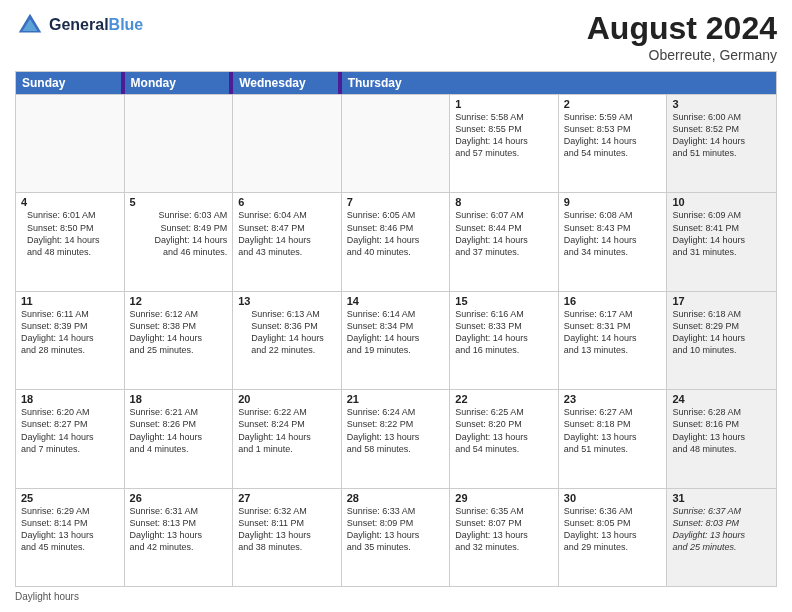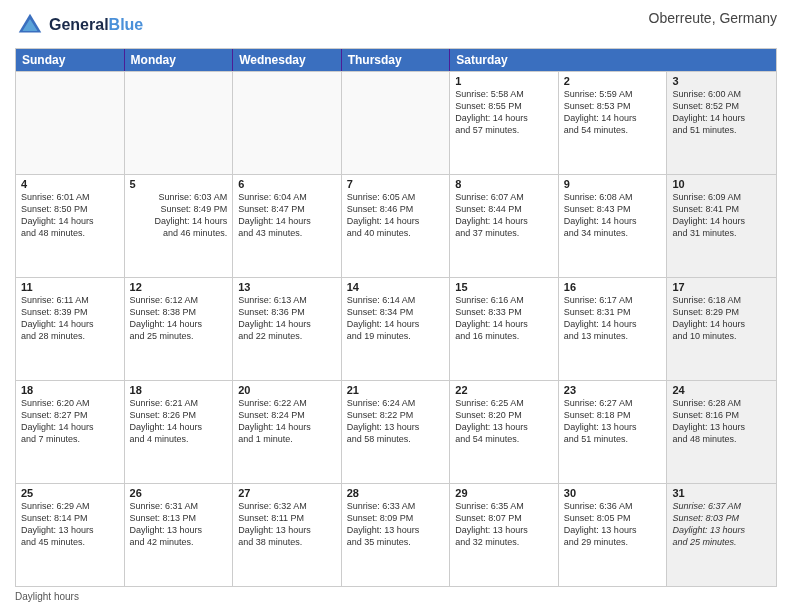--- a/index.html
+++ b/index.html
@@ -53,21 +53,21 @@
     .cal-header {
       display: grid;
       grid-template-columns: repeat(7, 1fr);
       background: #3a6fbf;
     }
     .cal-header-cell {
       color: #fff;
       font-size: 12px;
       font-weight: bold;
       padding: 4px 6px;
-      border-right: 1px solid #4c1d95;
+      border-right: 4px solid #4c1d95;
       text-align: left;
     }
     .cal-header-cell:last-child { border-right: none; }
     .cal-body {
       flex: 1;
       display: flex;
       flex-direction: column;
     }
     .cal-row {
       display: grid;
@@ -112,31 +112,31 @@
     <div class="logo">
       <svg class="logo-icon" viewBox="0 0 40 40">
         <polygon points="20,5 35,30 5,30" fill="#3a6fbf"></polygon>
         <polygon points="20,12 30,28 10,28" fill="#5ba3d9"></polygon>
       </svg>
       <div>
         <div style="font-size:16px;font-weight:bold;color:#1a2a4a;">General<span style="color:#4a90d9;">Blue</span></div>
       </div>
     </div>
     <div class="title-block">
+      <div class="month-year">August 2024</div>
       <div class="location">Oberreute, Germany</div>
     </div>
   </div>
 
   <div class="calendar">
     <div class="cal-header">
       <div class="cal-header-cell">Sunday</div>
       <div class="cal-header-cell">Monday</div>
       <div class="cal-header-cell">Wednesday</div>
       <div class="cal-header-cell">Thursday</div>
-      <div class="cal-header-cell">Saturday</div>
     </div>
     <div class="cal-body" id="cal-body">
     <div class="cal-row">
           <div class="cal-cell empty"></div>
           <div class="cal-cell empty"></div>
           <div class="cal-cell empty"></div>
           <div class="cal-cell empty"></div>
           <div class="cal-cell">
             <div class="day-num">1</div>
             <div class="cell-info" style="white-space: pre-line;">Sunrise: 5:58 AM
@@ -155,21 +155,21 @@
             <div class="day-num">3</div>
             <div class="cell-info" style="white-space: pre-line;">Sunrise: 6:00 AM
 Sunset: 8:52 PM
 Daylight: 14 hours
 and 51 minutes.</div>
           </div>
         </div>
         <div class="cal-row">
           <div class="cal-cell">
             <div class="day-num">4</div>
-            <div class="cell-info" style="white-space: pre-line;">Sunrise: 6:01 AM
+            <div class="cell-info" style="white-space: pre-line; margin-left: 6px;">Sunrise: 6:01 AM
 Sunset: 8:50 PM
 Daylight: 14 hours
 and 48 minutes.</div>
           </div>
           <div class="cal-cell">
             <div class="day-num">5</div>
             <div class="cell-info" style="white-space: pre-line; text-align: right;">Sunrise: 6:03 AM
 Sunset: 8:49 PM
 Daylight: 14 hours
 and 46 minutes.</div>
@@ -220,21 +220,21 @@
           </div>
           <div class="cal-cell">
             <div class="day-num">12</div>
             <div class="cell-info" style="white-space: pre-line;">Sunrise: 6:12 AM
 Sunset: 8:38 PM
 Daylight: 14 hours
 and 25 minutes.</div>
           </div>
           <div class="cal-cell">
             <div class="day-num">13</div>
-            <div class="cell-info" style="white-space: pre-line;">Sunrise: 6:13 AM
+            <div class="cell-info" style="white-space: pre-line; margin-left: 13px;">Sunrise: 6:13 AM
 Sunset: 8:36 PM
 Daylight: 14 hours
 and 22 minutes.</div>
           </div>
           <div class="cal-cell">
             <div class="day-num">14</div>
             <div class="cell-info" style="white-space: pre-line;">Sunrise: 6:14 AM
 Sunset: 8:34 PM
 Daylight: 14 hours
 and 19 minutes.</div>

